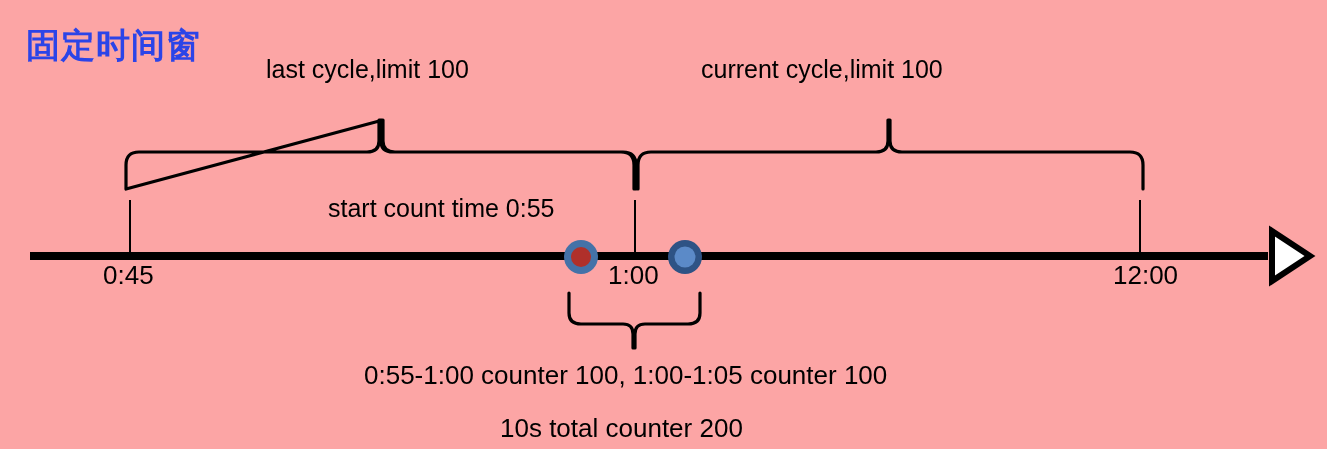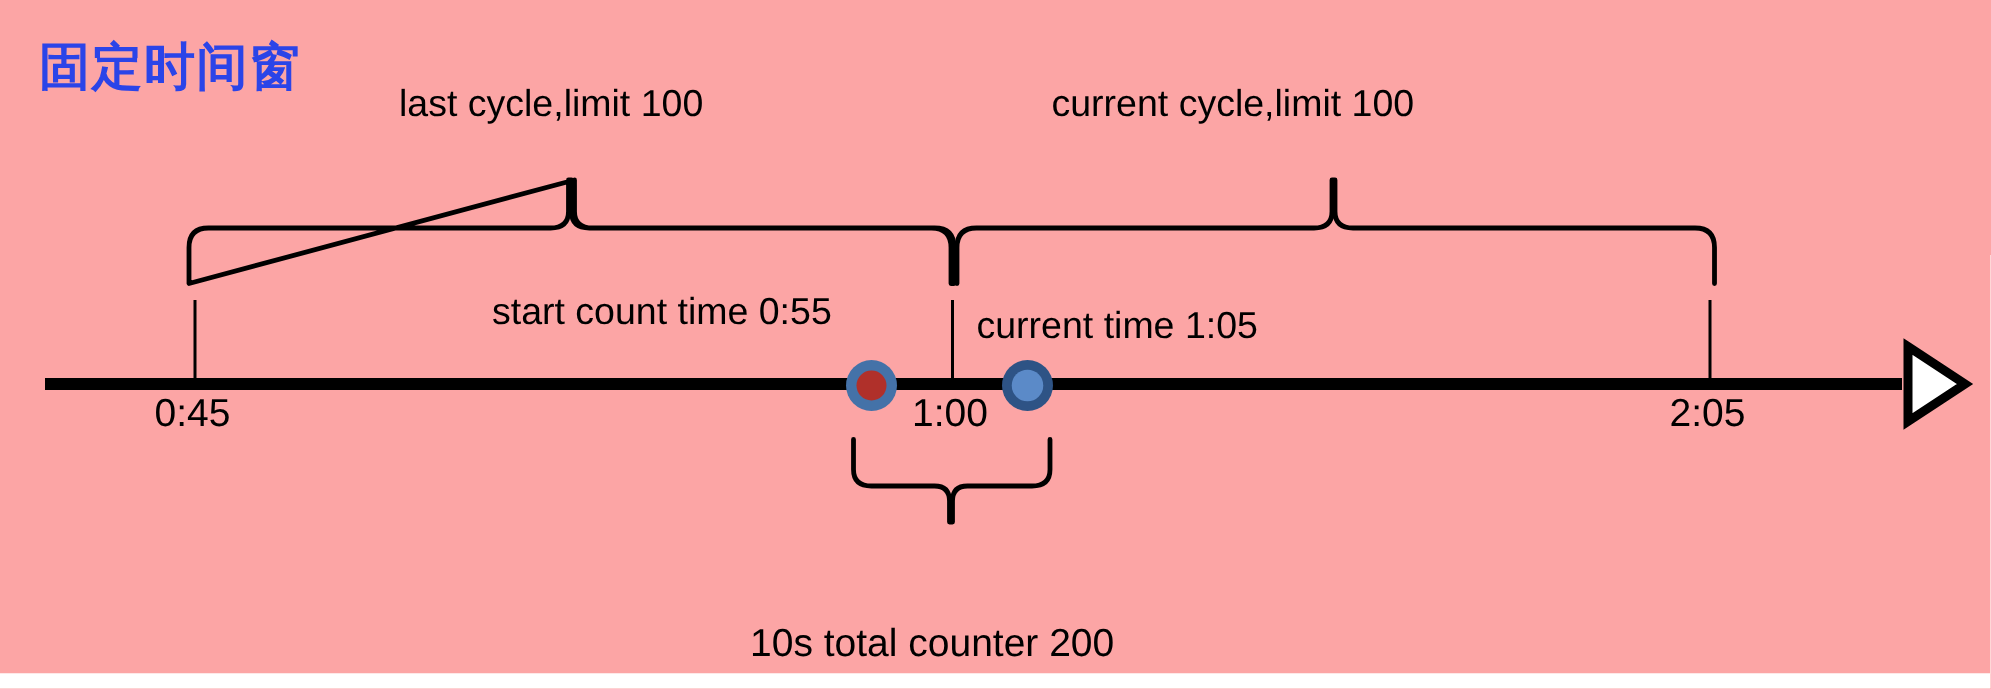--- a/index.html
+++ b/index.html
@@ -136,24 +136,24 @@
              Q 700,324 700,313
              L 700,293" fill="none" stroke="#000000" stroke-width="3.2" stroke-linecap="round" stroke-linejoin="round"></path>
   </svg>
 
   <div class="abs label label-top" id="label-last-cycle">last cycle,limit 100</div>
 
   <div class="abs label label-top" id="label-current-cycle">current cycle,limit 100</div>
 
   <div class="abs label label-mid" id="label-start-count">start count time 0:55</div>
 
-  <div class="abs label label-mid" id="label-current-time">current time 1:05</div>
 
   <div class="abs label label-tick" id="tick-label-0">0:45</div>
 
   <div class="abs label label-tick" id="tick-label-1">1:00</div>
 
-  <div class="abs label label-tick" id="tick-label-2">2:05</div>
+  <div class="abs label label-tick" id="tick-label-2">12:00</div>
 
+  <div class="abs label label-bottom" id="bottom-line-1">0:55-1:00 counter 100, 1:00-1:05 counter 100</div>
 
   <div class="abs label label-bottom" id="bottom-line-2">10s total counter 200</div>
 
 </div>
 
 </body></html>

